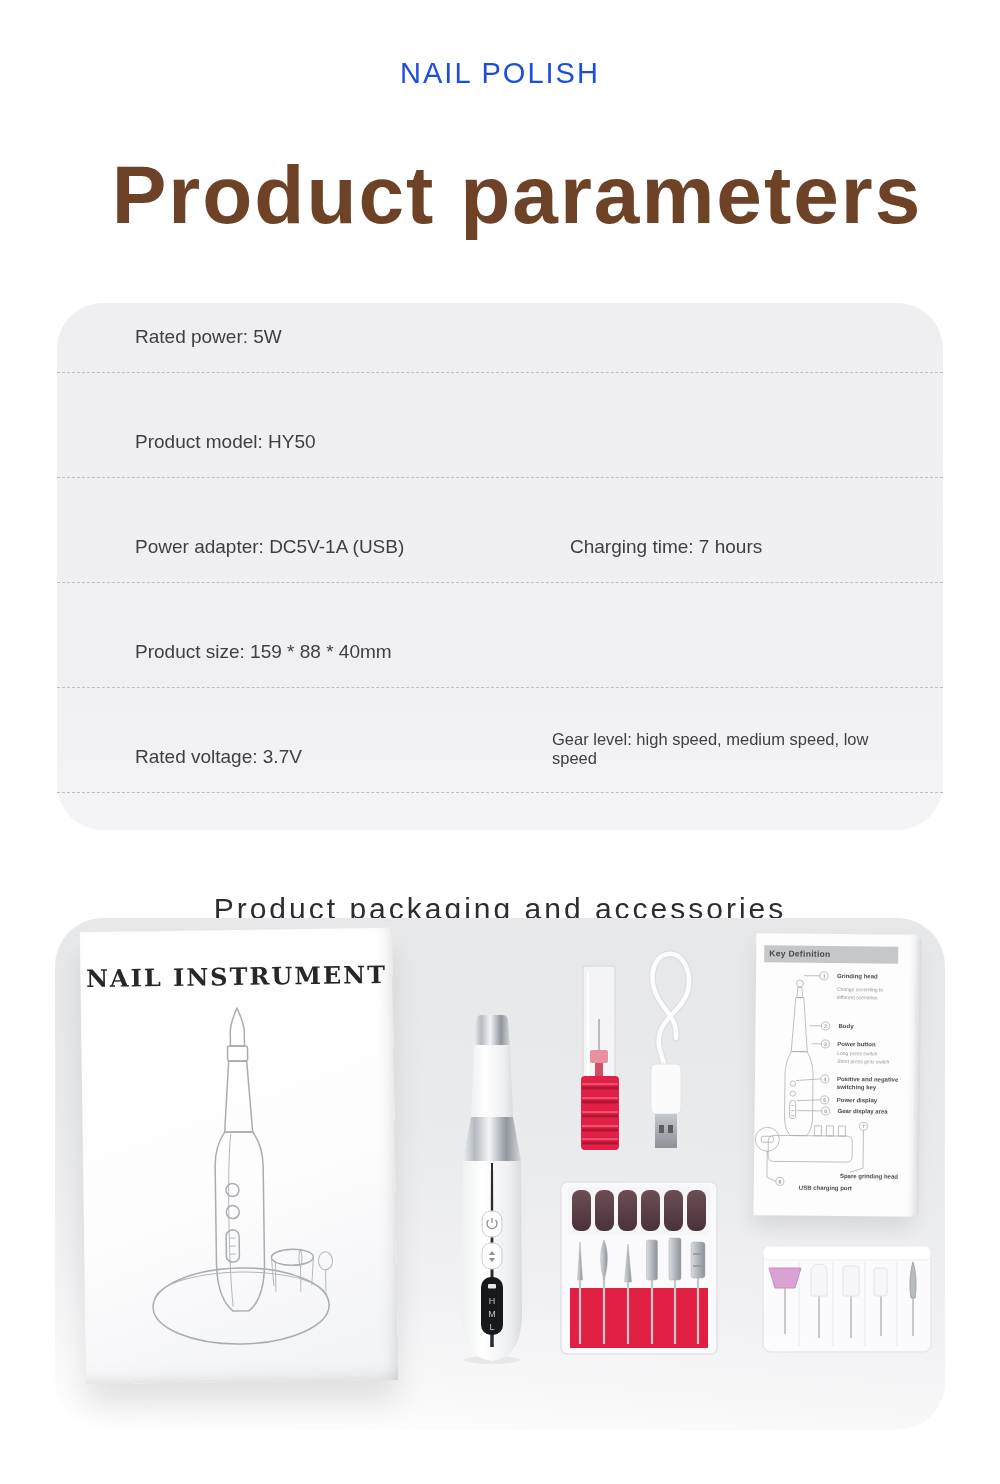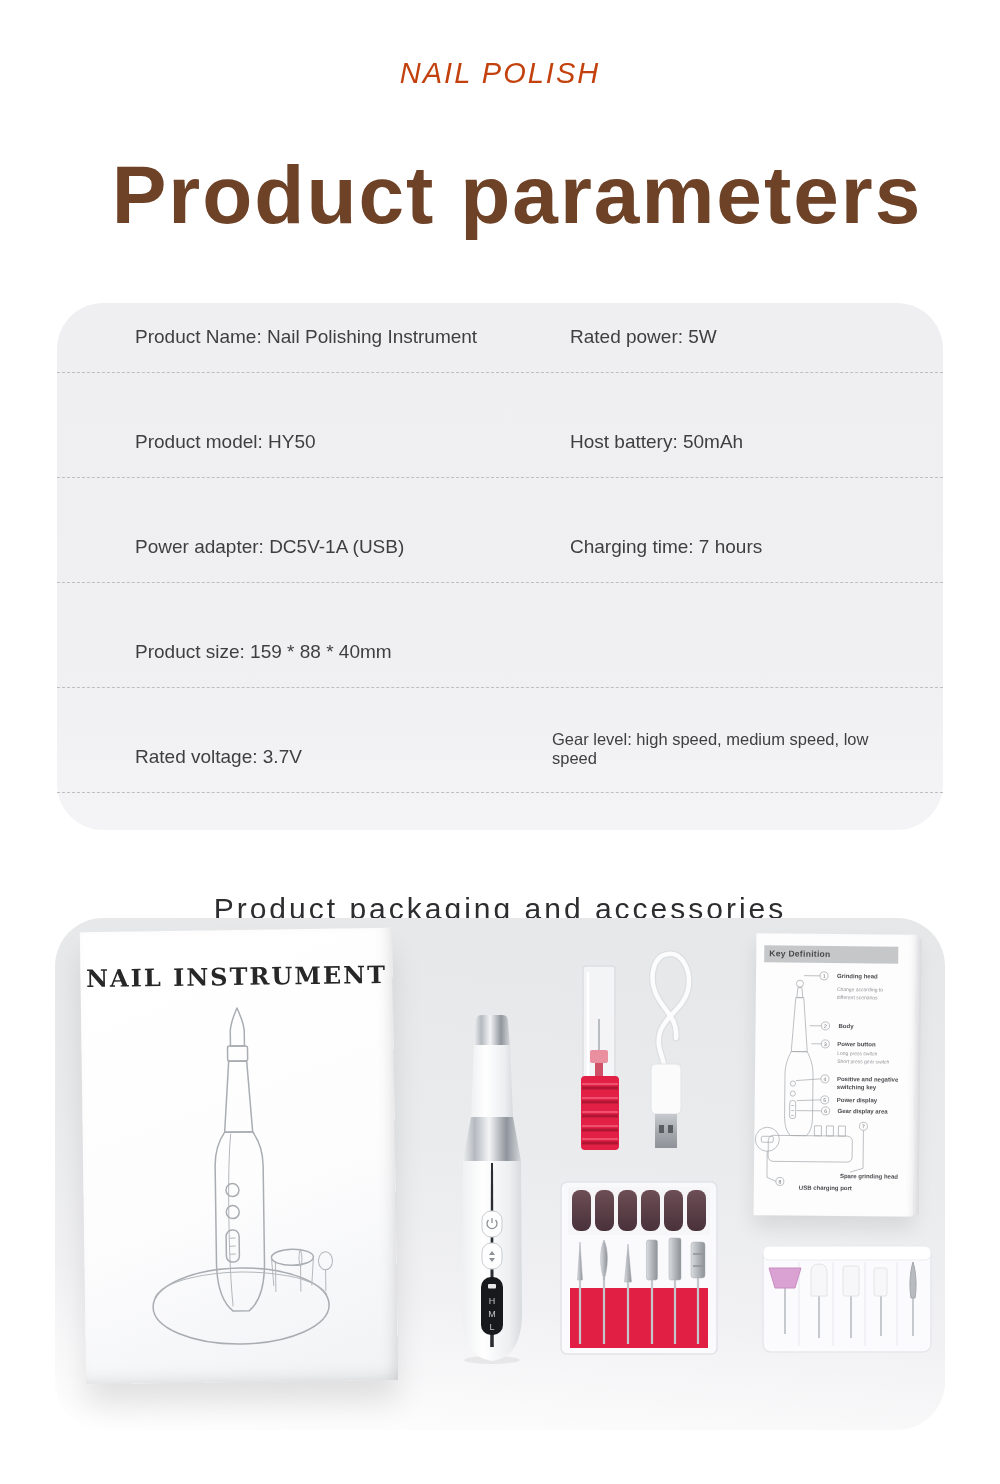--- a/index.html
+++ b/index.html
@@ -1,21 +1,21 @@
 <!DOCTYPE html>
 <html><head>
 <meta charset="utf-8">
 <style>
   html,body{margin:0;padding:0;background:#ffffff;}
   .page{position:relative;width:1000px;height:1484px;background:#fff;overflow:hidden;
         font-family:"Liberation Sans",sans-serif;}
 
   
   .brand{position:absolute;top:57px;left:0;width:100%;text-align:center;
-         font-size:29px;letter-spacing:2px;color:#c2410c;font-weight:400;font-style:italic;}
+         font-size:29px;letter-spacing:2px;color:#1d4ed8;font-weight:400;}
   .big-title{position:absolute;top:148px;left:0;width:100%;text-align:center;
          font-size:82px;font-weight:700;letter-spacing:2px;color:#6e4227;padding-left:17px;}
   .section-title{position:absolute;top:892px;left:0;width:100%;text-align:center;
          font-size:30px;font-weight:400;letter-spacing:3px;color:#2d2d2f;}
 
   
   .params-card{position:absolute;left:57px;top:303px;width:886px;height:527px;
          border-radius:46px;background:linear-gradient(180deg,#efeff2 0%,#f0f0f3 70%,#f4f4f6 100%);}
   .param-row{display:flex;align-items:flex-end;padding:0 35px 24px 78px;
          border-bottom:1px dashed #bdbec2;box-sizing:border-box;}
@@ -69,26 +69,24 @@
 </head>
 <body>
 
 <div class="page">
 
   <div class="brand">NAIL POLISH</div>
   <div class="big-title">Product parameters</div>
 
   <div class="params-card">
     <div class="param-row first">
-      <span class="param-left">Product Name: Nail Polishing Instrument</span>
       <span class="param-right">Rated power: 5W</span>
     </div>
     <div class="param-row tall">
       <span class="param-left">Product model: HY50</span>
-      <span class="param-right">Host battery: 50mAh</span>
     </div>
     <div class="param-row tall">
       <span class="param-left">Power adapter: DC5V-1A (USB)</span>
       <span class="param-right">Charging time: 7 hours</span>
     </div>
     <div class="param-row tall">
       <span class="param-right">Product size: 159 * 88 * 40mm</span>
     </div>
     <div class="param-row tall last">
       <span class="param-left">Rated voltage: 3.7V</span>

